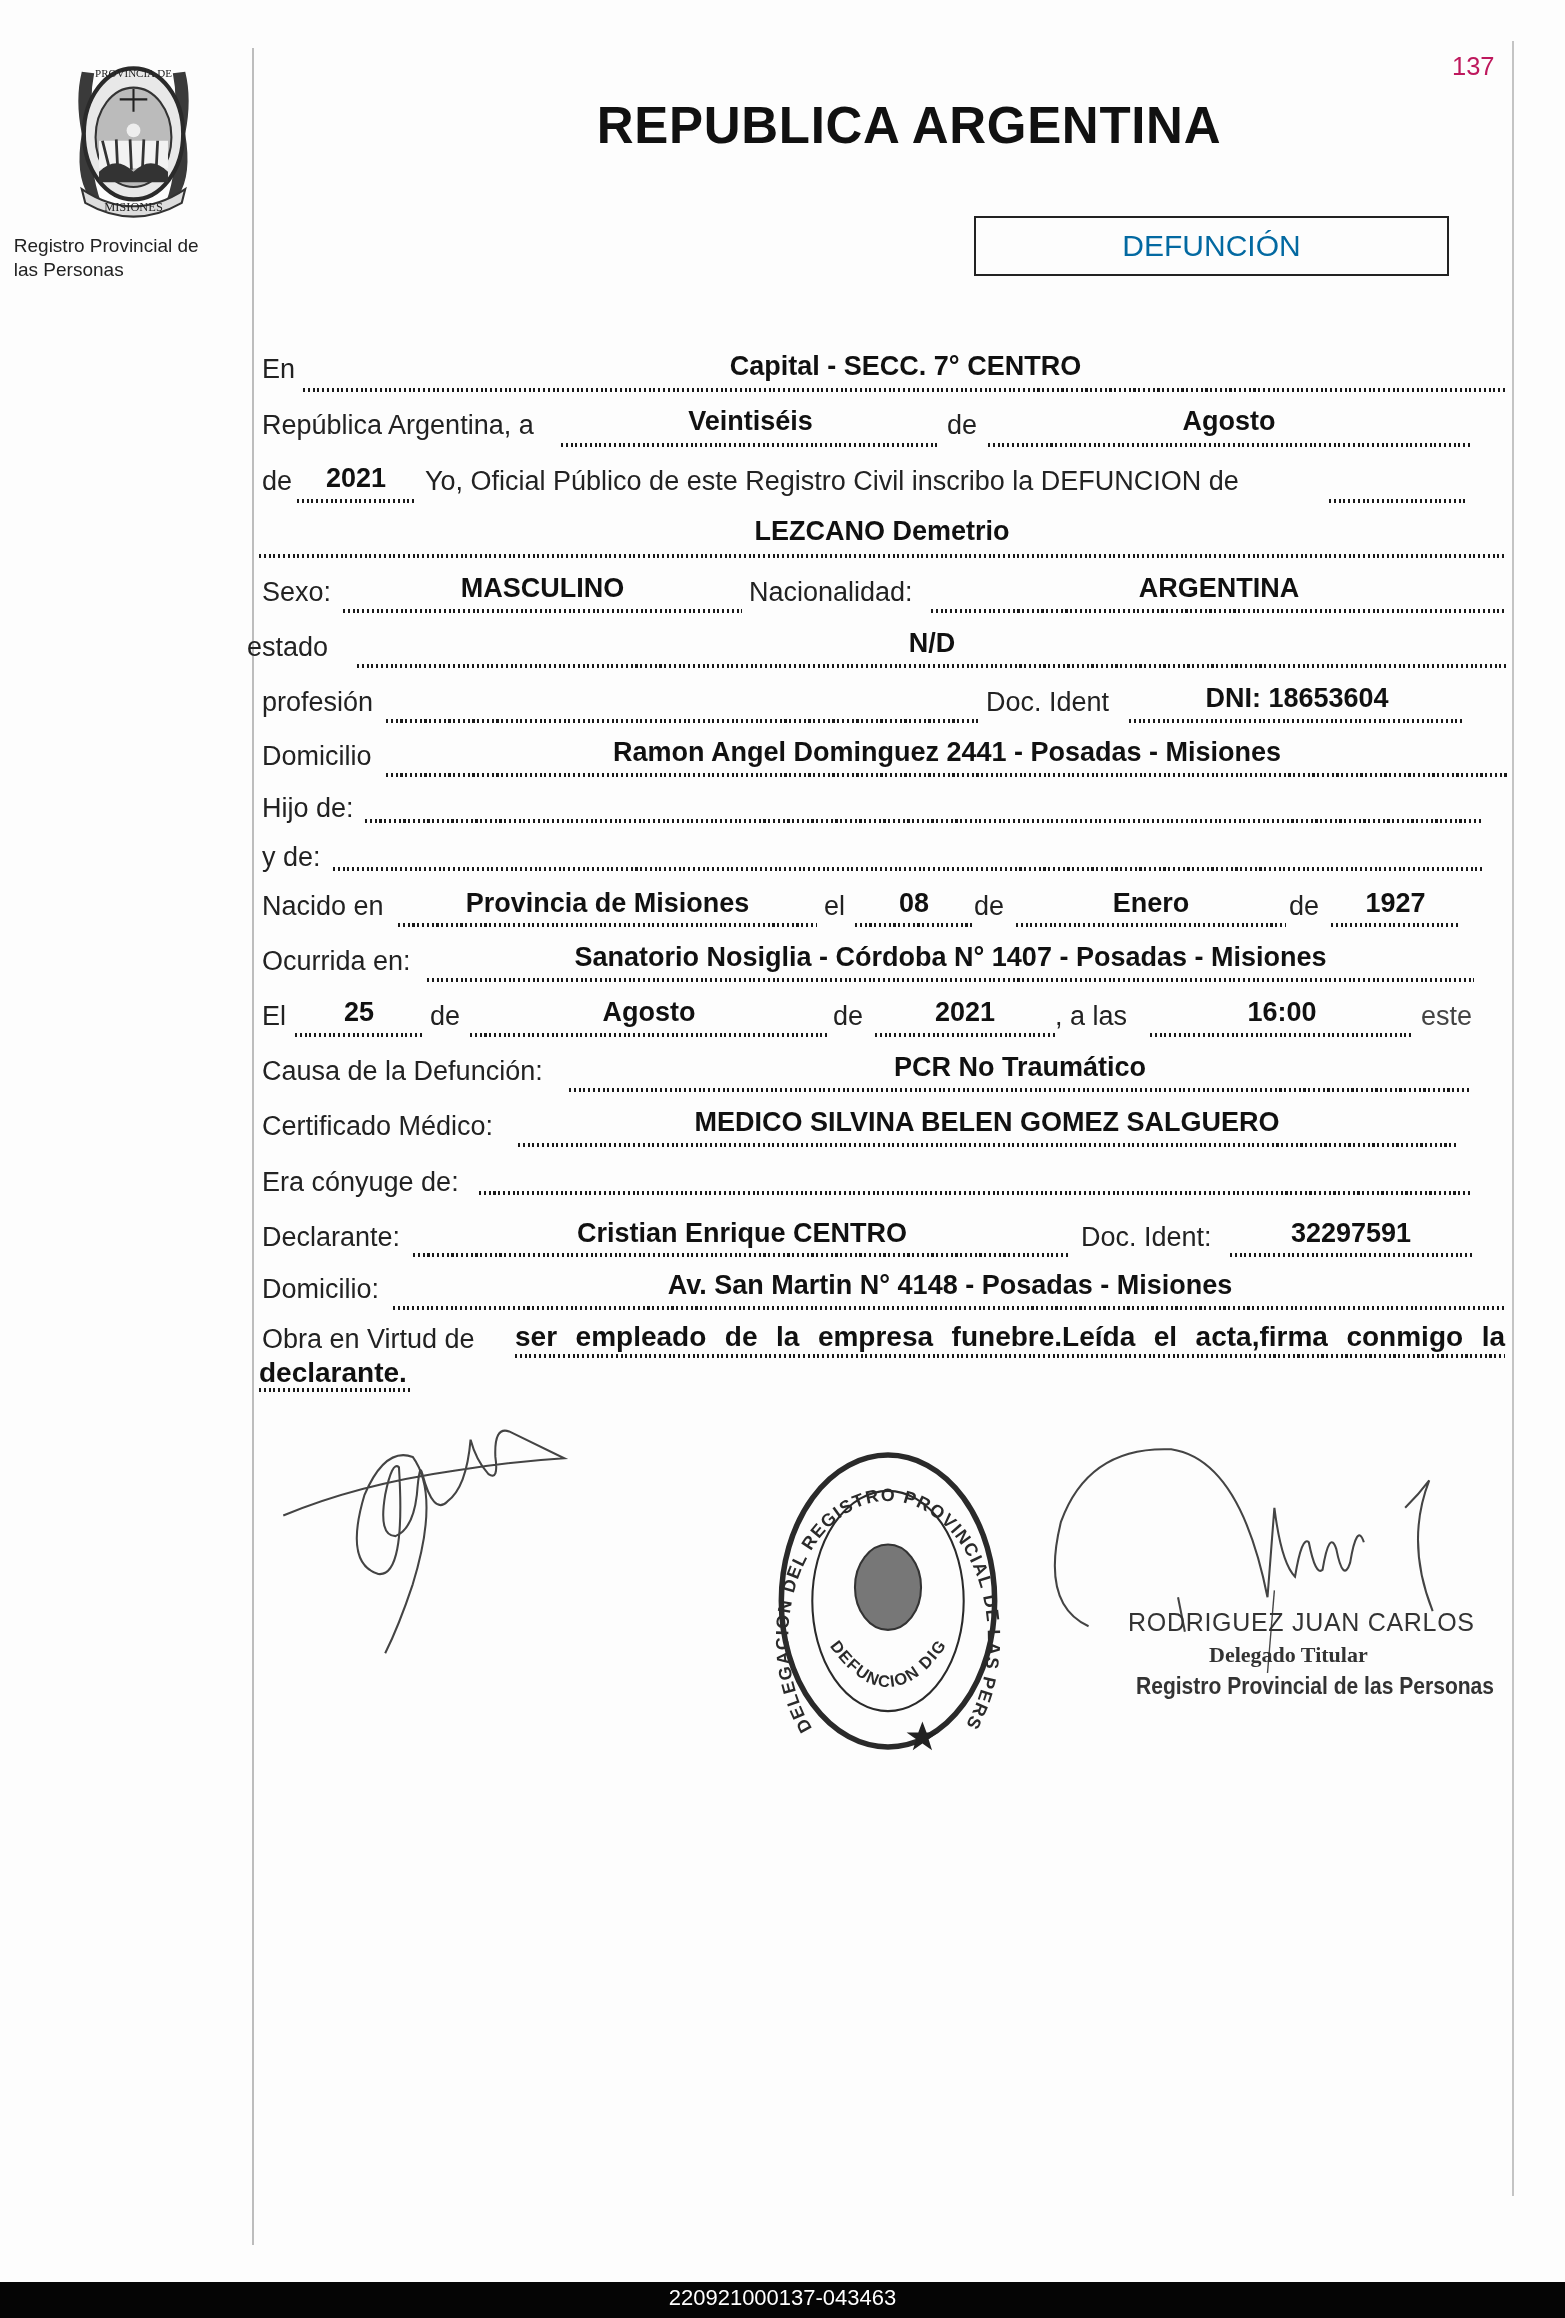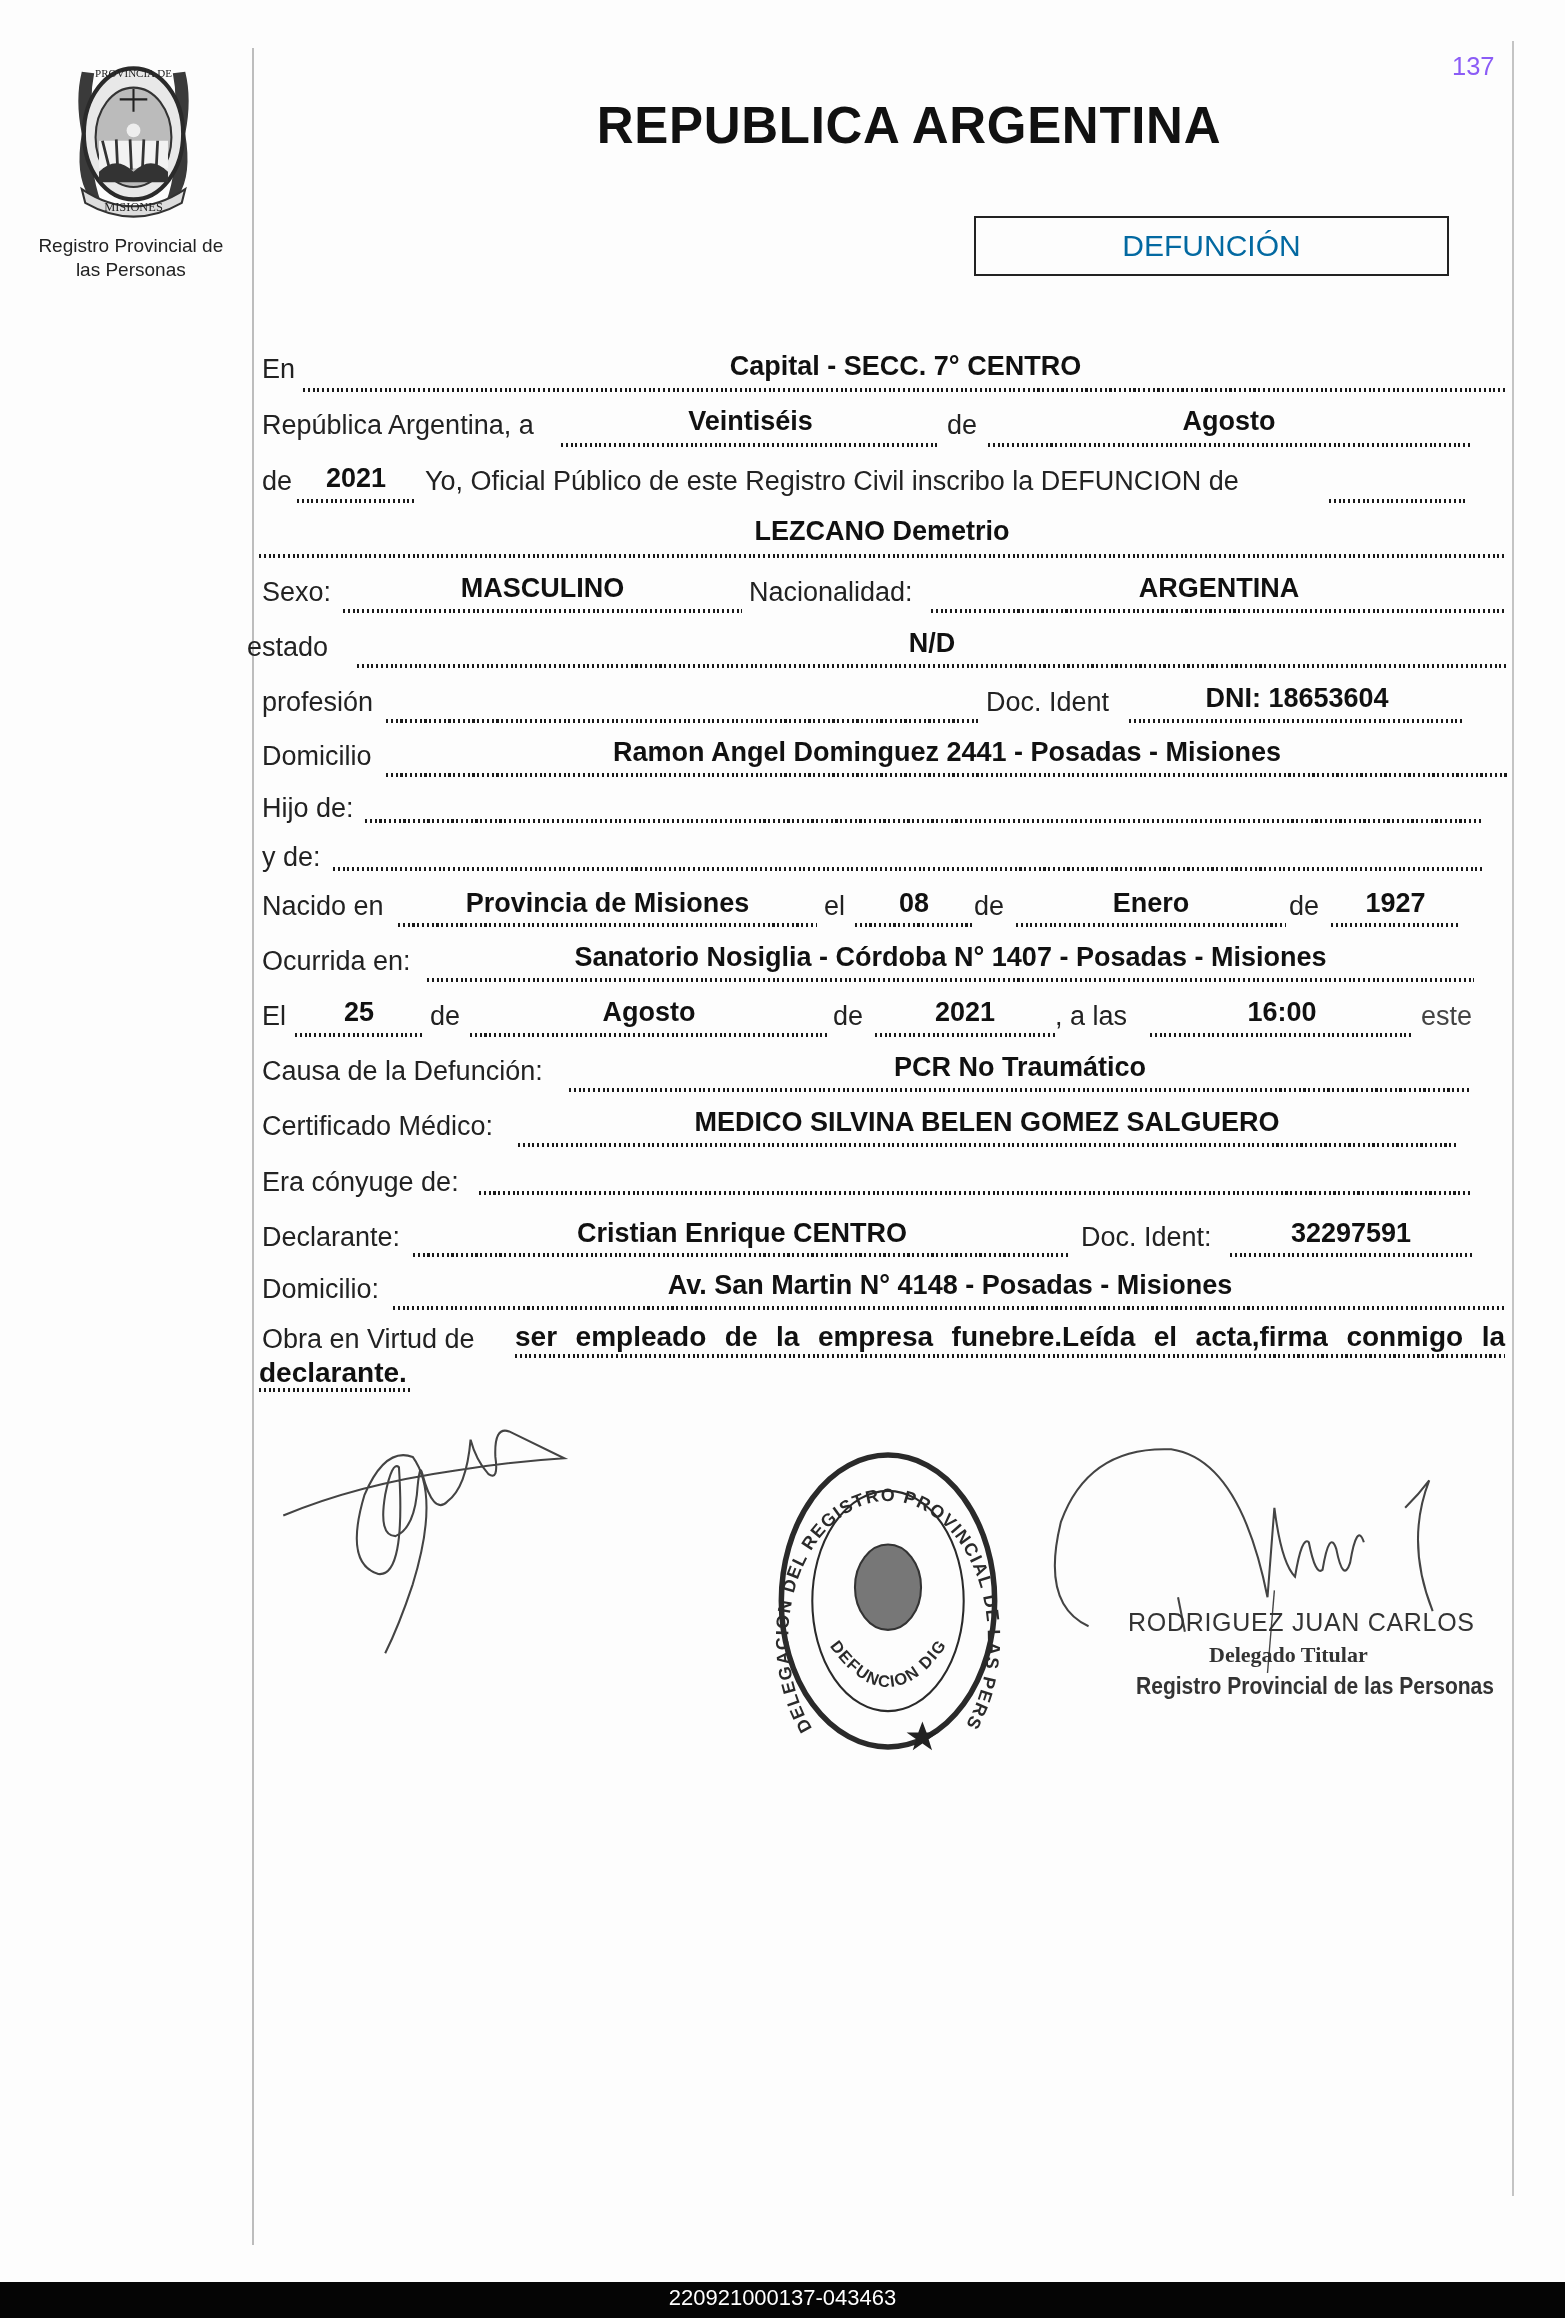--- a/index.html
+++ b/index.html
@@ -6,22 +6,22 @@
   body {
     width: 1565px; height: 2319px; position: relative; overflow: hidden;
     background: #fdfdfd; color: #1a1a1a;
     font-family: "Liberation Sans", sans-serif;
   }
   .abs { position: absolute; }
   
   .left-rule { position:absolute; left:252px; top:48px; width:2.1px; height:2197px; background:#bdbdbd; }
   .right-rule { position:absolute; left:1512px; top:41px; width:2.1px; height:2155px; background:#c4c4c4; }
   .emblem { position:absolute; left:61px; top:58px; width:145px; height:160px; }
-  .registry-caption { position:absolute; left:13.8px; top:234px; width:234px; text-align:center; font-size:19px; line-height:24px; color:#222; }
-  .page-num { position:absolute; left:1452px; top:52px; font-size:25.5px; color:#8b5cf6; }
+  .registry-caption { position:absolute; left:13.8px; top:234px; width:234px; font-size:19px; line-height:24px; color:#222; }
+  .page-num { position:absolute; left:1452px; top:52px; font-size:25.5px; color:#be185d; }
   .title { position:absolute; left:482px; top:96px; width:854px; text-align:center; font-size:51px; font-weight:bold; letter-spacing:0.7px; color:#111; }
   
   .ref-table { position:absolute; left:381px; top:215px; border-collapse:collapse; }
   .ref-table td { border:2.1px solid #222; width:135px; height:37px; text-align:center; font-size:27px; color:#222; padding:0; }
   .type-box { position:absolute; left:974px; top:216px; width:471px; height:56px; border:2.1px solid #222; display:flex; align-items:center; justify-content:center; font-size:30px; color:#0369a1; }
   
   .lbl { position:absolute; font-size:27px; color:#222; white-space:nowrap; }
   .val { position:absolute; font-size:27px; font-weight:bold; color:#111; white-space:nowrap; text-align:center; }
   .dots { position:absolute; height:4.1px;
     background-image: repeating-linear-gradient(90deg, #1a1a1a 0 2.1px, transparent 2.1px 4.8px); }

